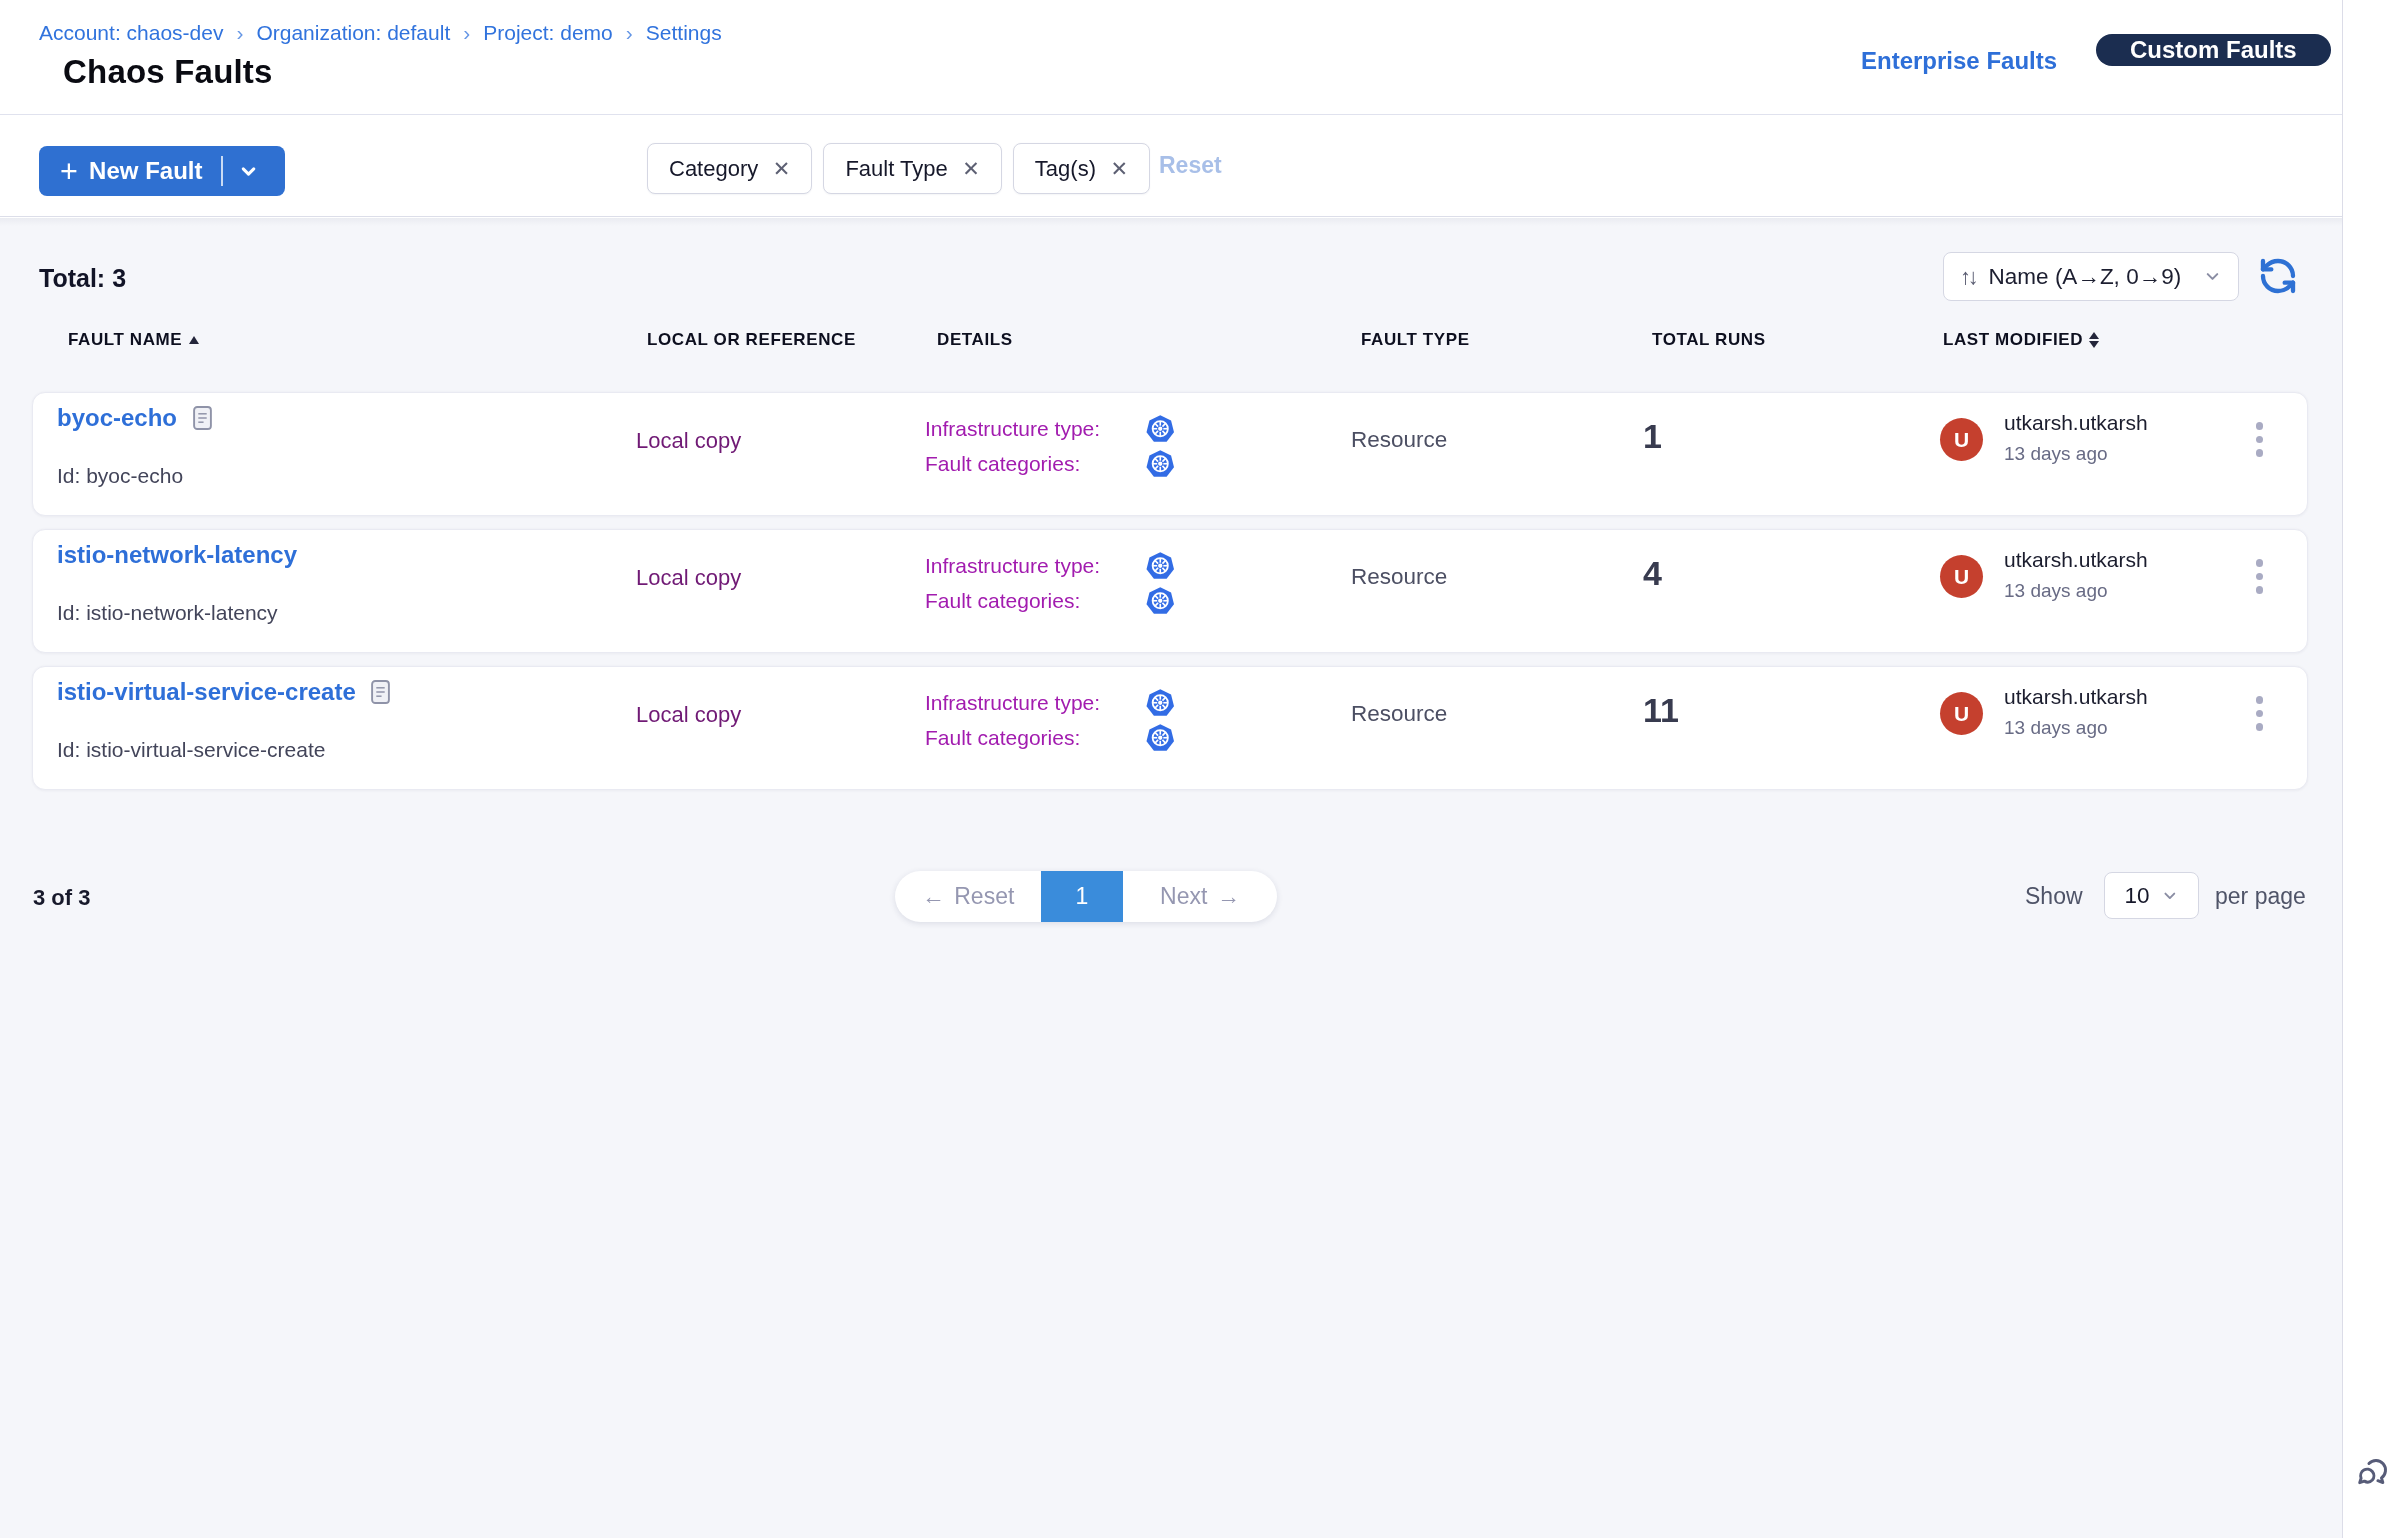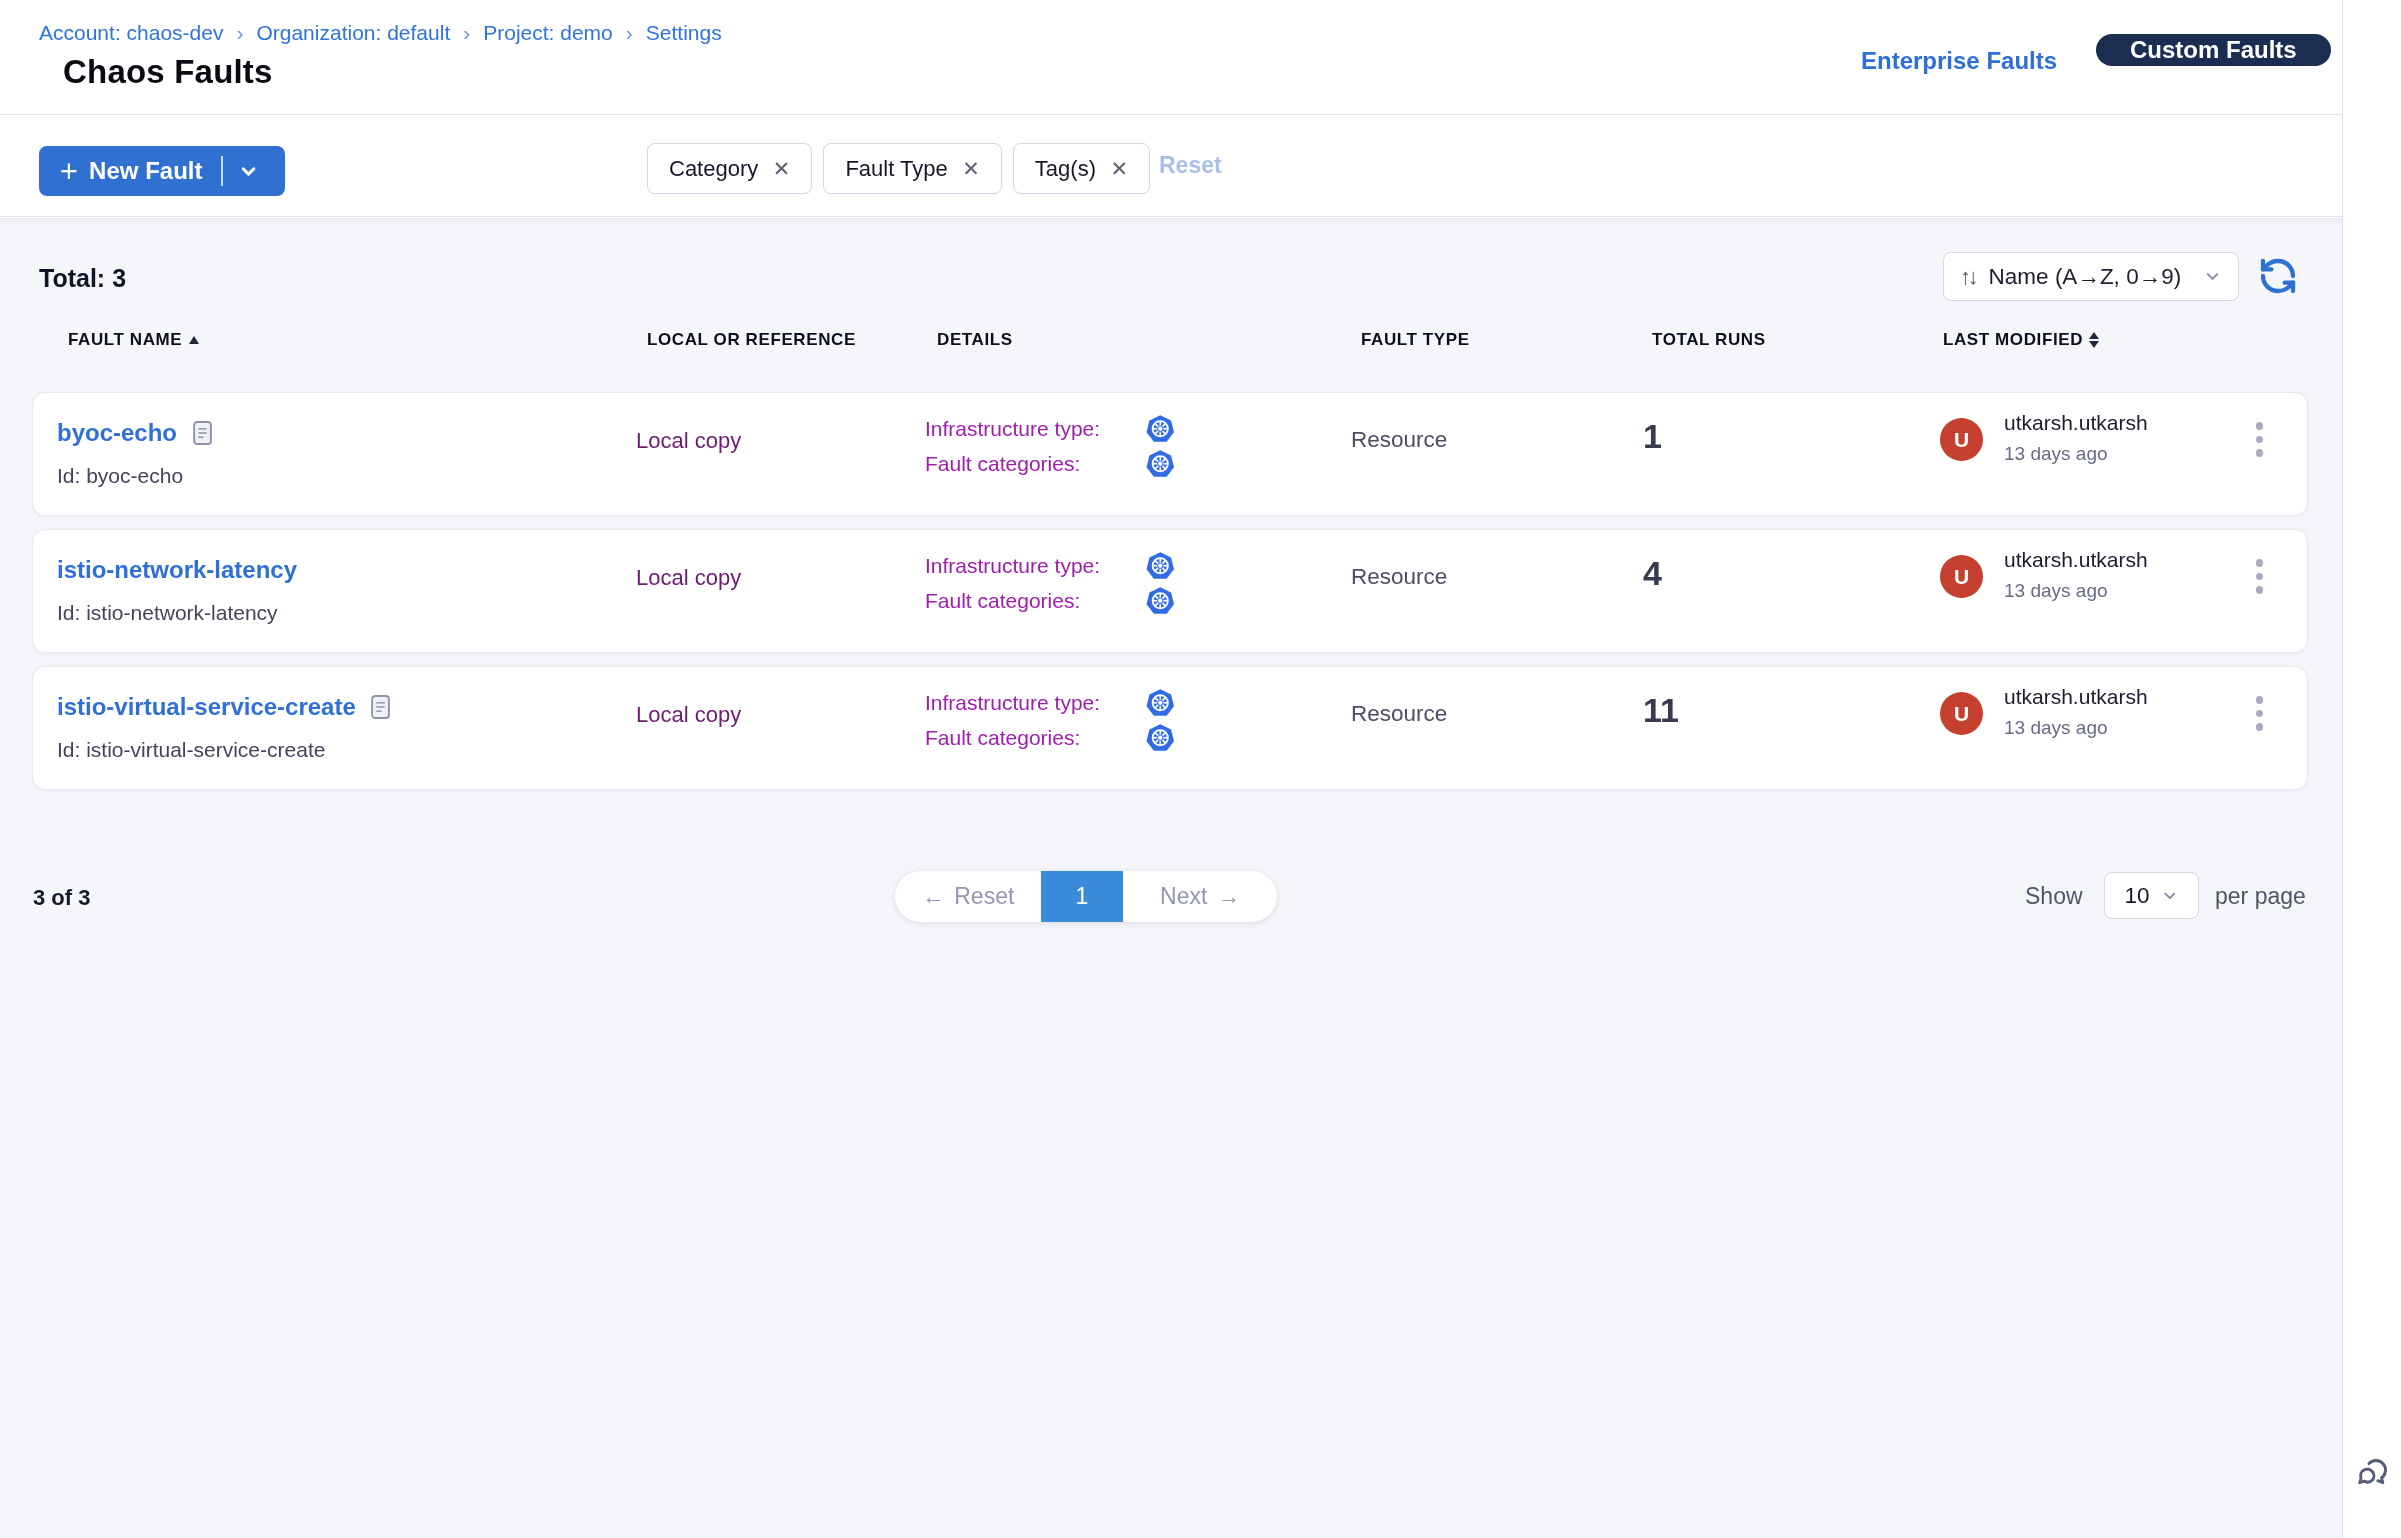--- a/index.html
+++ b/index.html
@@ -62,21 +62,21 @@
     letter-spacing:0.6px; color:#0d0f1f;margin-left:12px; }
   .th { position:absolute; display:flex; align-items:center; gap:6.4px; }
   .tri-up { width:0; height:0; border-left:5.6px solid transparent; border-right:5.6px solid transparent; border-bottom:8px solid #23253a; }
   .sort-both { display:flex; flex-direction:column; gap:2.4px; }
   .sort-both .u { width:0;height:0;border-left:5.6px solid transparent;border-right:5.6px solid transparent;border-bottom:7.2px solid #23253a; }
   .sort-both .d { width:0;height:0;border-left:5.6px solid transparent;border-right:5.6px solid transparent;border-top:7.2px solid #23253a; }
 
   
   .row-card { position:absolute; left:32px; width:2276px; height:124px; background:#fff;
     border:1.6px solid #e9eaf2; border-radius:13px; box-shadow:0 0.8px 2.4px rgba(30,40,80,.05); }
-  .fname { position:absolute; left:24px; top:26px; display:flex; align-items:center; gap:14.5px;justify-content:flex-end; }
+  .fname { position:absolute; left:24px; top:11px; display:flex; align-items:center; gap:14.5px;justify-content:flex-end; }
   .fname a { font-size:24px; font-weight:700; color:#2e6fd8; text-decoration:none; }
   .fid { position:absolute; left:24px; top:71px; font-size:21px; color:#43455a; }
   .loc { position:absolute; left:603px; top:35px; font-size:22px; color:#701a75; }
   .det { position:absolute; left:892px; display:flex; align-items:center; }
   .det .d-lbl { font-size:21px; color:#a21caf; width:220px; }
   .det-1 { top:21px; } .det-2 { top:56px; }
   .ftype { position:absolute; left:1318px; top:34px; font-size:22.5px; color:#4c4f63; }
   .runs { position:absolute; left:1610px; top:24px; font-size:34px; font-weight:700; color:#383b4f; }
   .avatar { position:absolute; left:1907px; top:25px; width:43px; height:43px; border-radius:50%;
     background:#c5402e; color:#fff; font-size:21px; font-weight:700; display:flex; align-items:center; justify-content:center; }

